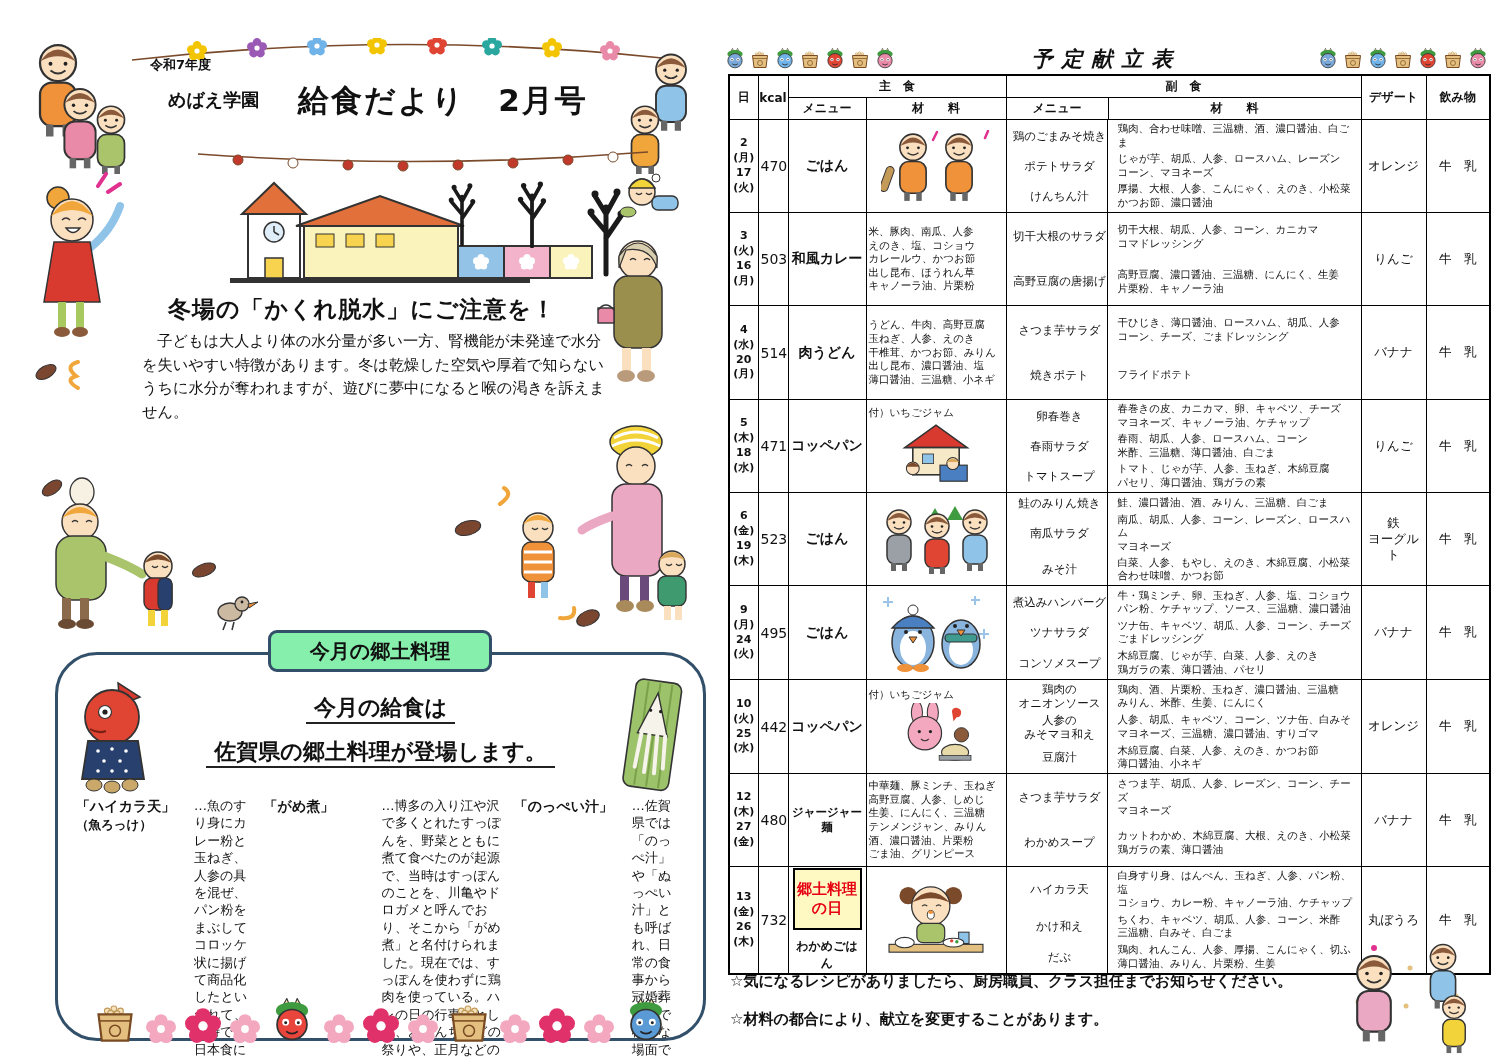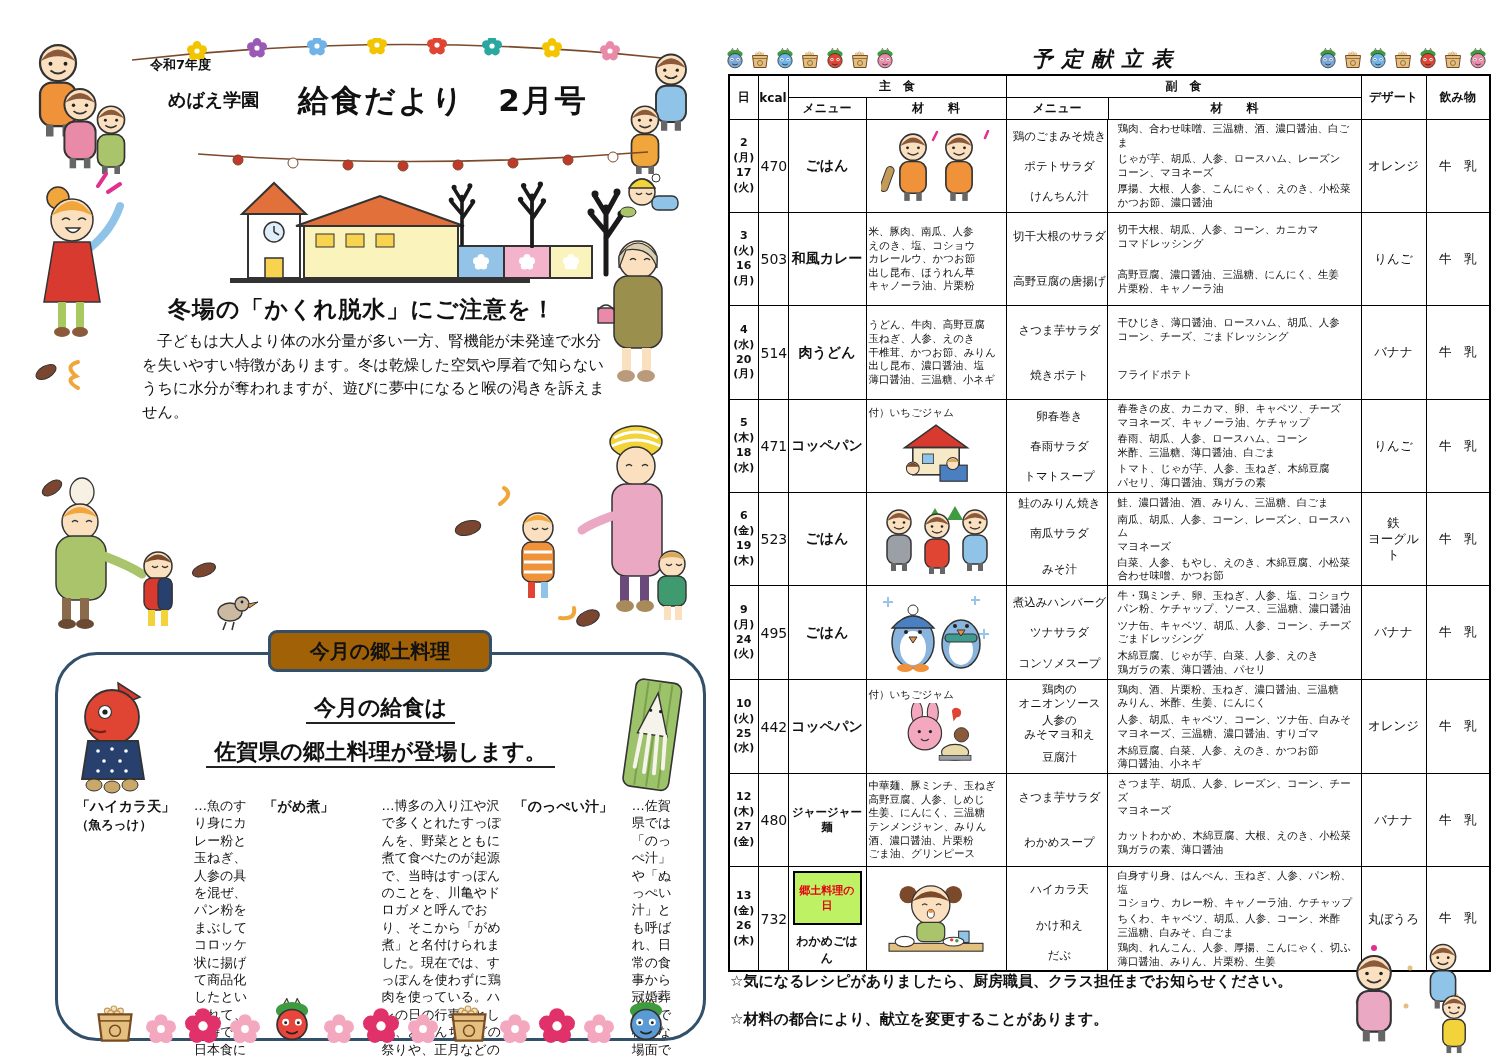--- a/index.html
+++ b/index.html
@@ -8,21 +8,21 @@
   .abs{position:absolute;}
   .pre{white-space:pre-line;}
   
   .year{left:150px;top:56px;font-size:13px;font-weight:bold;}
   .school{left:168px;top:88px;font-size:18px;font-weight:bold;}
   .main-title{left:298px;top:80px;font-size:31px;font-weight:bold;letter-spacing:2px;}
   .article-title{left:160px;top:286px;font-size:23px;font-weight:bold;letter-spacing:1px;}
   .article-body{left:142px;top:330px;width:472px;font-size:15.2px;line-height:1.55;}
   .article-body p{margin:0;}
   .local-box{left:55px;top:652px;width:645px;height:383px;border:3px solid #33506b;border-radius:42px;}
-  .local-badge{left:268px;top:630px;width:218px;height:36px;background:#a16207;border:3px solid #33506b;border-radius:9px;
+  .local-badge{left:268px;top:630px;width:218px;height:36px;background:#86efac;border:3px solid #33506b;border-radius:9px;
     display:flex;align-items:center;justify-content:center;font-size:20px;font-weight:bold;z-index:5;}
   .lead1{left:0;right:0;top:38px;text-align:center;font-size:22px;font-weight:bold;}
   .lead2{left:0;right:0;top:82px;text-align:center;font-size:22px;font-weight:bold;}
   .lead1 span,.lead2 span{border-bottom:2px solid #222;padding:0 8px 2px 8px;}
   .local-items{left:18px;top:142px;width:606px;display:flex;flex-direction:row;gap:8px;}
   .local-item{display:flex;}
   .term-col{width:118px;flex:none;font-size:14px;font-weight:bold;line-height:1.3;}
   .term-sub{font-size:12.5px;font-weight:bold;}
   .desc-col{flex:1;font-size:13px;line-height:1.34;}
   .deco-row{left:0;right:0;bottom:-6px;display:flex;justify-content:center;align-items:flex-end;gap:9px;z-index:4;}
@@ -39,21 +39,21 @@
   td.td-ming{font-size:10.5px;line-height:1.3;vertical-align:top;padding:2px 3px;}
   td.td-ming .illus{display:flex;justify-content:center;align-items:center;}
   td.td-side{padding:0;position:relative;height:90px;vertical-align:top;}
   .vline{position:absolute;left:100px;top:0;bottom:0;width:1px;background:#000;}
   .side-wrap{display:flex;flex-direction:column;height:100%;min-height:90px;}
   .dish{flex:1;display:flex;}
   .dm{width:100px;flex:none;display:flex;align-items:center;justify-content:center;text-align:center;font-size:11.5px;line-height:1.25;padding:1px;}
   .di{flex:1;display:flex;align-items:center;font-size:10.5px;line-height:1.3;padding:1px 4px 1px 7px;}
   td.td-des{font-size:12.5px;text-align:center;line-height:1.3;}
   td.td-drink{font-size:12.5px;text-align:center;}
-  .kyodo-badge{background:#bef264;border:2px solid #000;color:#e60012;font-size:11px;font-weight:bold;text-align:center;
+  .kyodo-badge{background:#fef9c3;border:2px solid #000;color:#e60012;font-size:15px;font-weight:bold;text-align:center;
     padding:10px 1px;margin:0 2px 8px 2px;}
   .note{left:730px;font-size:15px;font-weight:bold;}
   .jam{font-size:10.5px;margin-bottom:2px;}
   .hidden-defs{position:absolute;width:0;height:0;overflow:hidden;}
 </style>
 </head>
 <body>
 
 <svg class="hidden-defs" aria-hidden="true">
   <defs>

